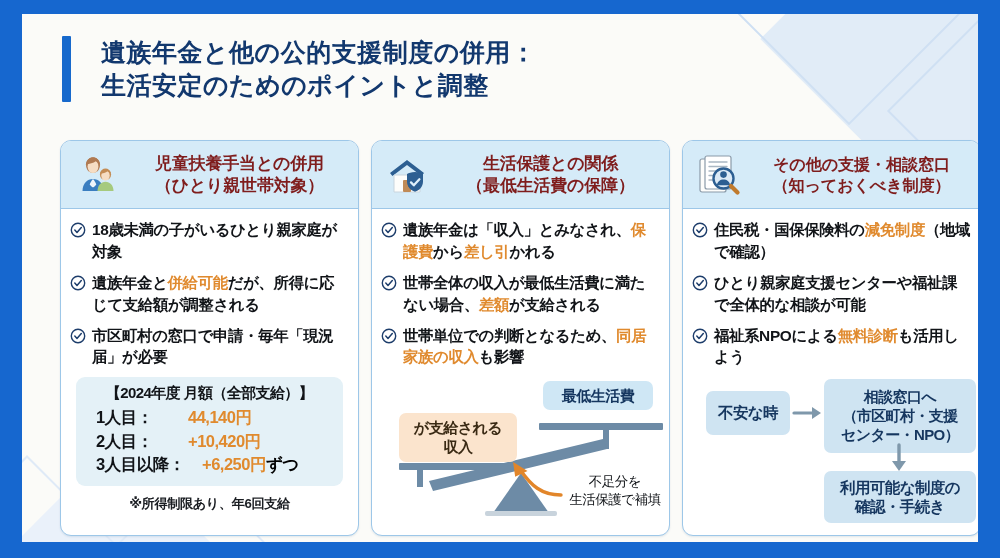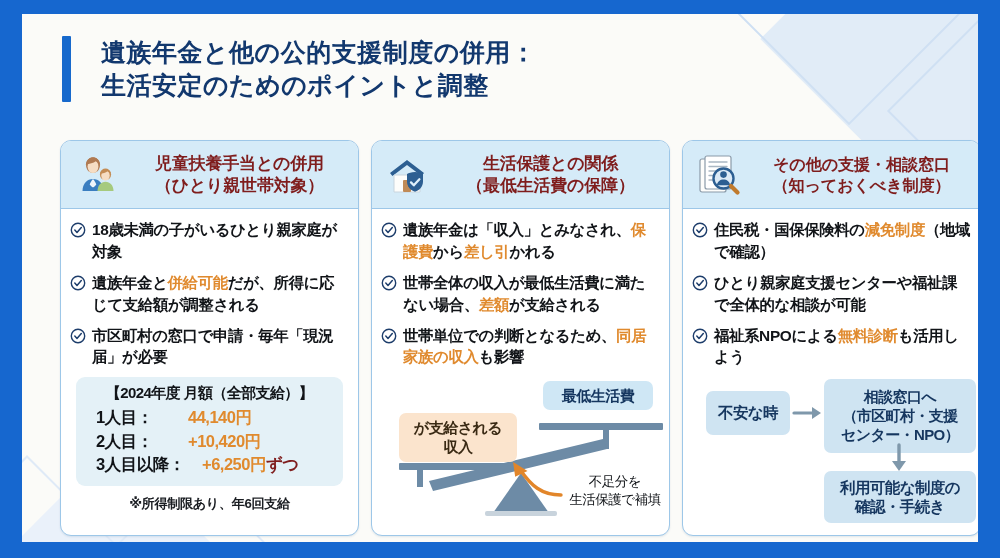--- a/index.html
+++ b/index.html
@@ -142,21 +142,21 @@
     font-size:16.5px;
     font-weight:bold;
     color:#111418;
     letter-spacing:-.5px;
     line-height:1.42;
     padding-left:14px;
   }
   .amount-label { width:92px; flex:0 0 auto; }
   .amount-label.wide { width:106px; }
   .amount-value { color:#e08a2e; }
-  .amount-suffix { color:#7f1d1d; }
+  .amount-suffix { color:#000000; }
   #amount-note {
     text-align:center;
     font-size:13.2px;
     font-weight:bold;
     color:#1a1d22;
     margin-top:9px;
     letter-spacing:-.4px;
   }
 
   

